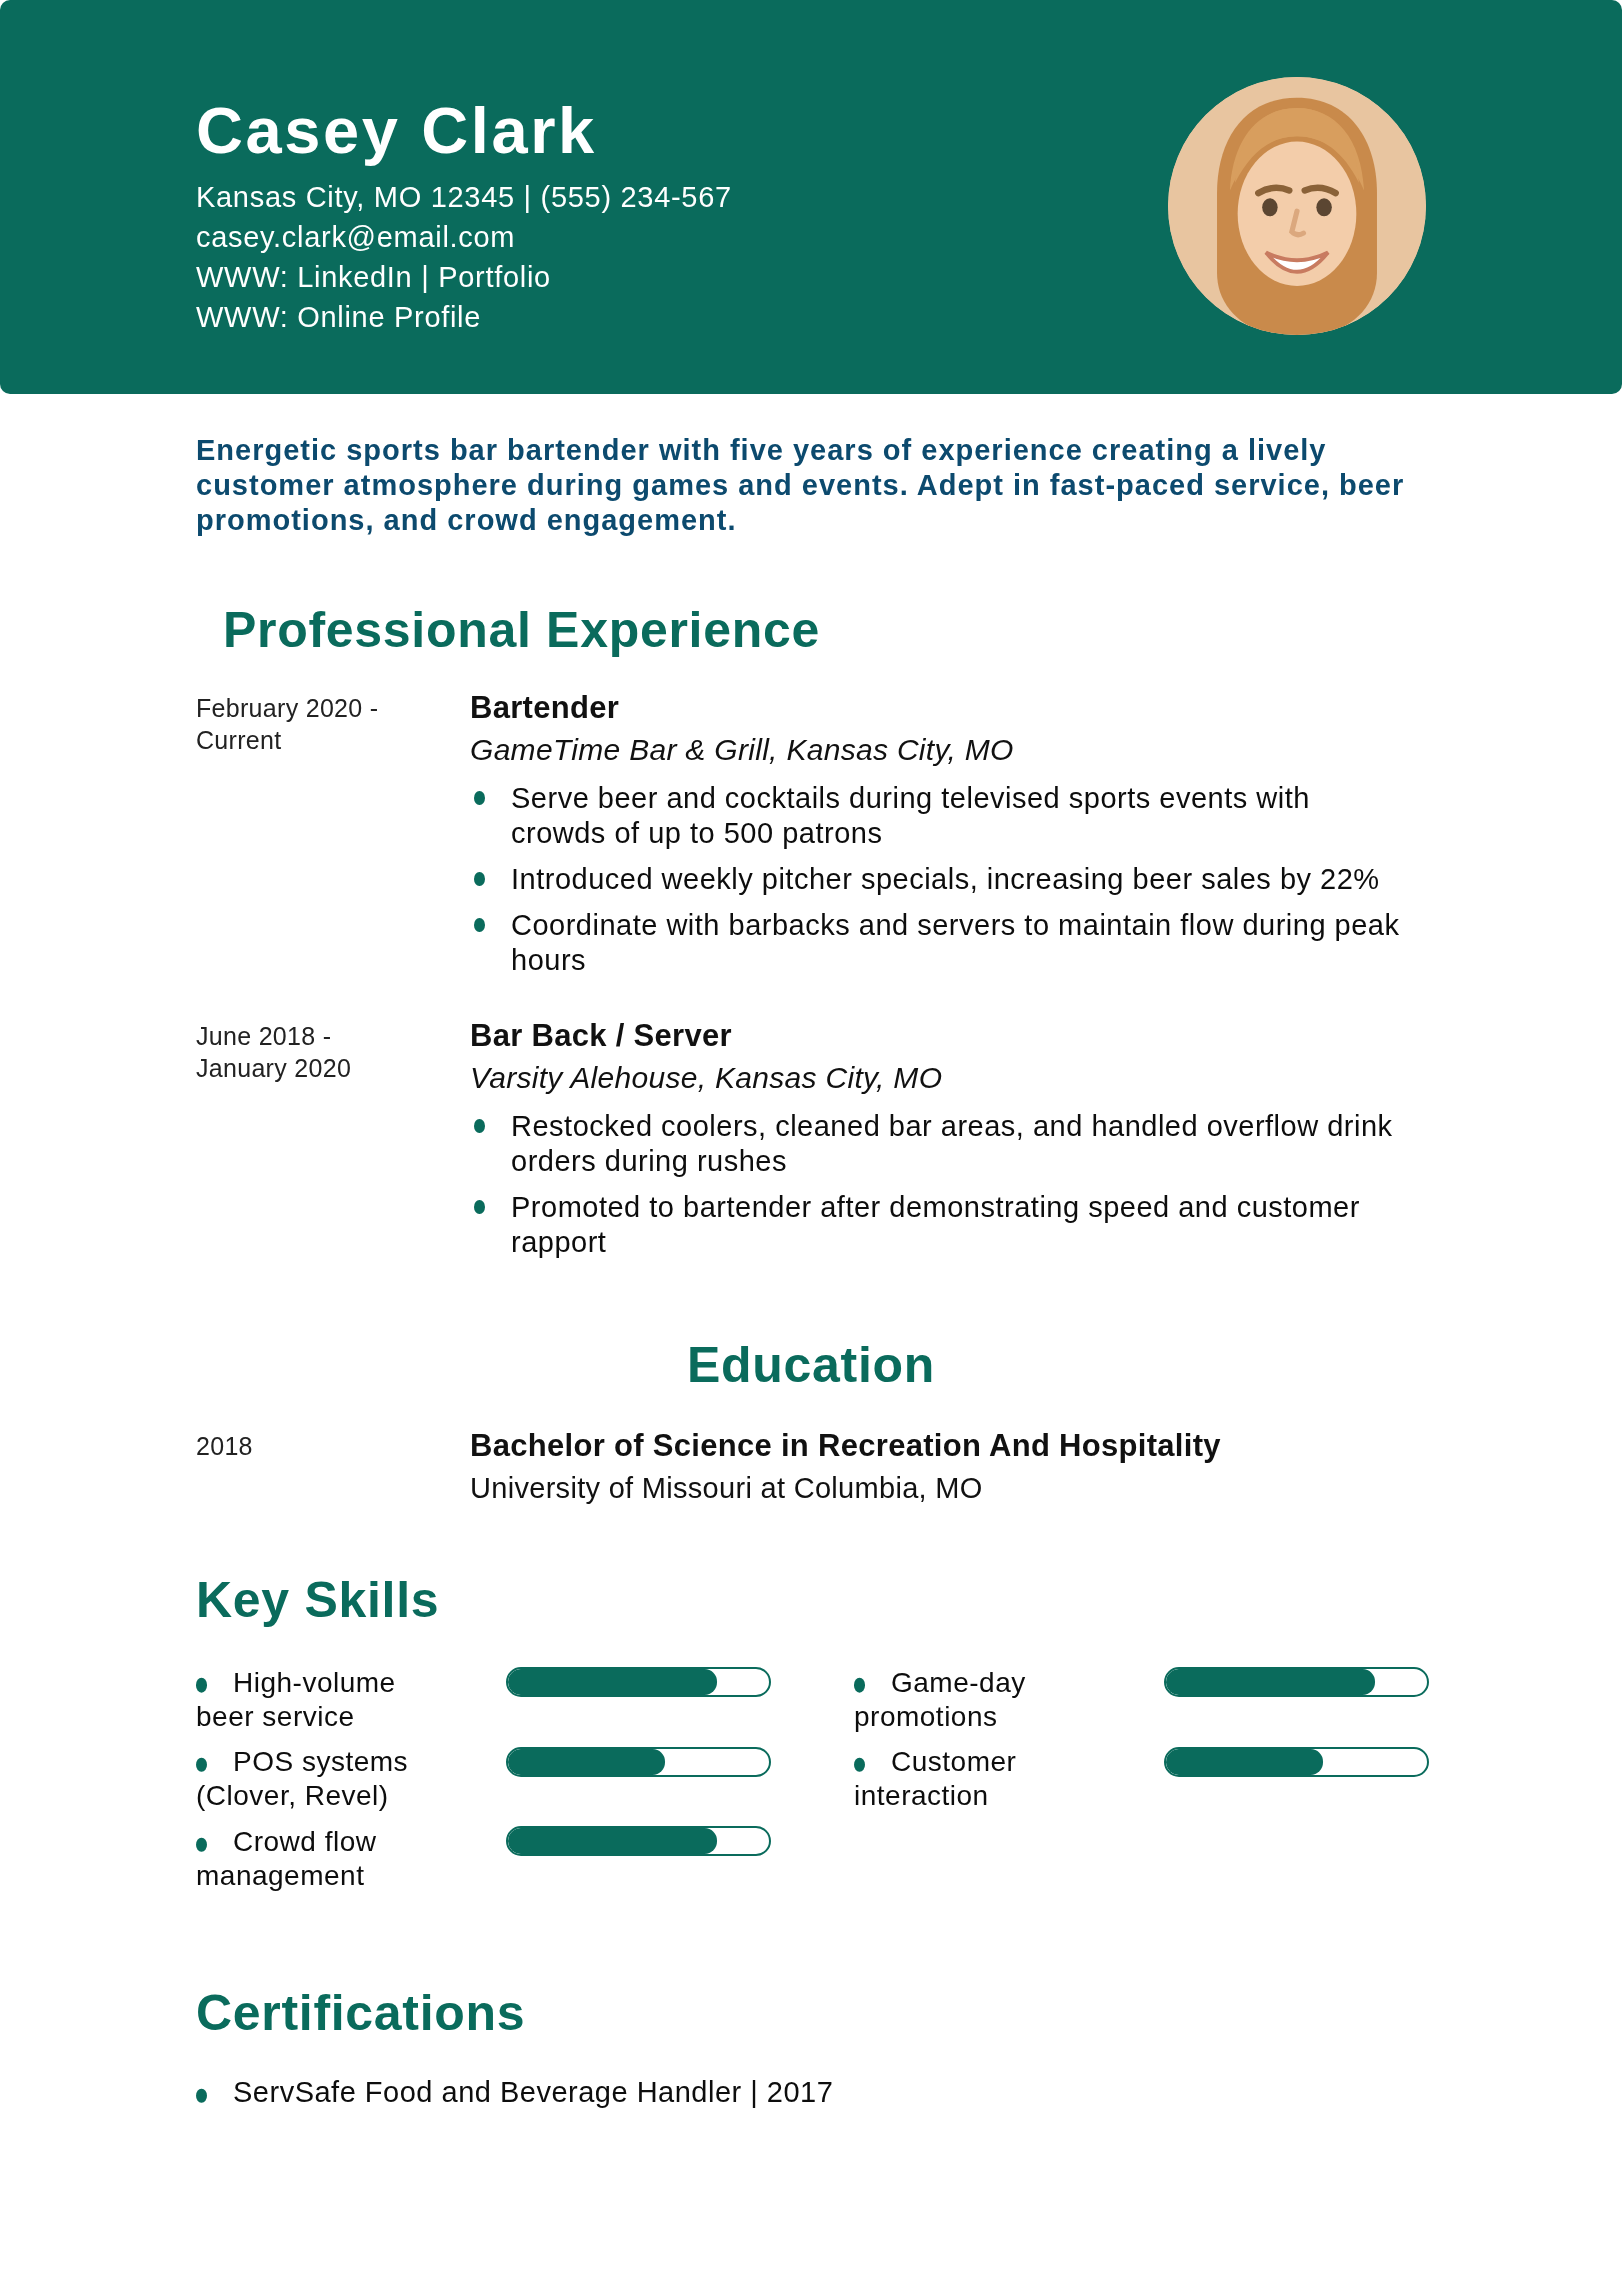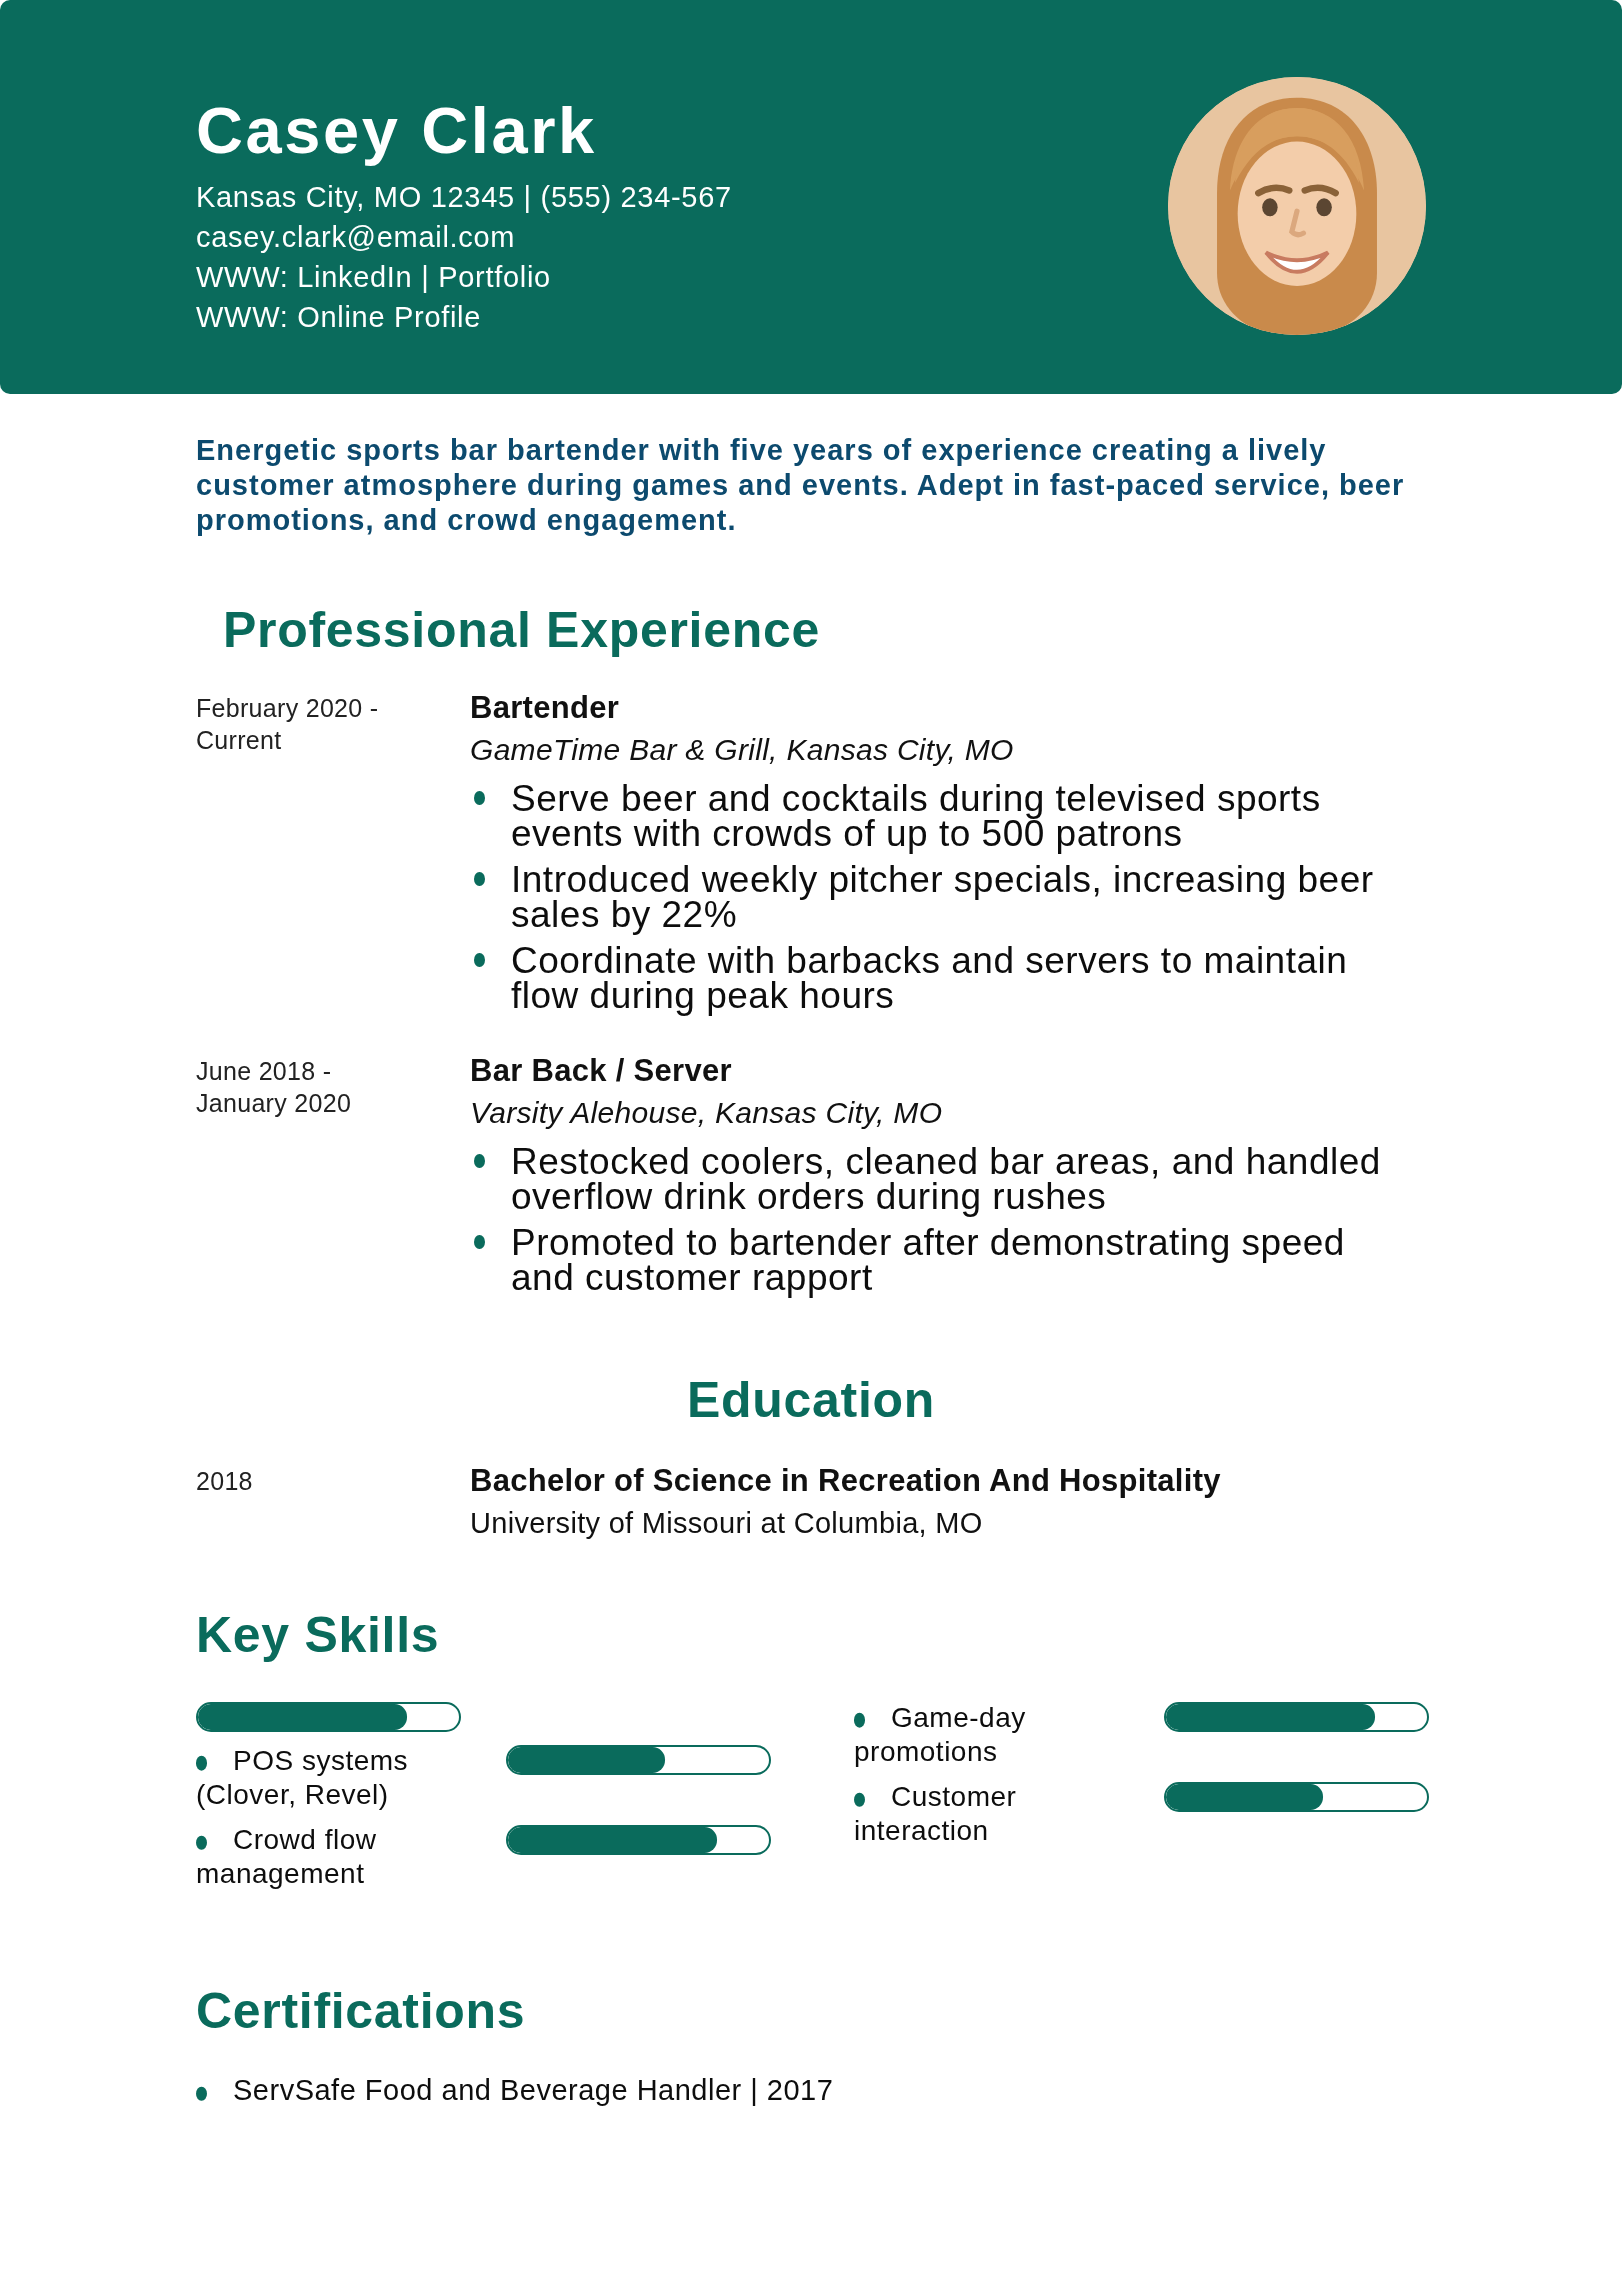--- a/index.html
+++ b/index.html
@@ -40,21 +40,21 @@
   .section-cert .section-title { margin-top:79px; margin-bottom:33px; }
 
   .row2col { display:grid; grid-template-columns:274px 1fr; align-items:start; }
   .job { margin-bottom:27.5px; }
   .dates { font-size:25px; line-height:32px; color:#222; max-width:216px; letter-spacing:0.3px; padding-top:3.3px; }
   .job-title { font-size:31px; font-weight:bold; line-height:37px; letter-spacing:0.3px; }
   .company { font-size:30px; font-style:italic; line-height:35px; margin-top:5.9px; letter-spacing:0.3px; }
 
   ul.bullets { list-style:none; margin-top:14.4px; max-width:936px; }
   ul.bullets li {
-    position:relative; padding-left:41px; font-size:37px; line-height:35px;
+    position:relative; padding-left:41px; font-size:29px; line-height:35px;
     letter-spacing:0.5px; margin-bottom:11px; color:#0d0d0d;
   }
   ul.bullets li::before {
     content:""; position:absolute; left:3.9px; top:9.8px;
     width:11px; height:14.4px; border-radius:50%; background:#0A6B5C;
   }
 
   .edu-degree { font-size:31px; font-weight:bold; line-height:37px; letter-spacing:0.3px; padding-top:0; }
   .edu-school { font-size:29px; line-height:35px; margin-top:6.5px; letter-spacing:0.3px; }
 
@@ -152,20 +152,23 @@
         </div>
       </div>
     </div>
 
     <div class="section-skills">
       <h2 class="section-title">Key Skills</h2>
       <div class="skills-cols">
 
         <div class="skills-col">
           <div class="skill-row">
+            <div class="skill-label">
+              <span class="label-text-wrap"><span class="dot"></span><span>High-volume beer service</span></span>
+            </div>
             <div class="skill-bar">
                 <div class="skill-fill" style="width: 80%;"></div>
               </div>
           </div>
           <div class="skill-row">
             <div class="skill-label">
               <span class="label-text-wrap"><span class="dot"></span><span>POS systems (Clover, Revel)</span></span>
             </div>
             <div class="skill-bar">
                 <div class="skill-fill" style="width: 60%;"></div>

